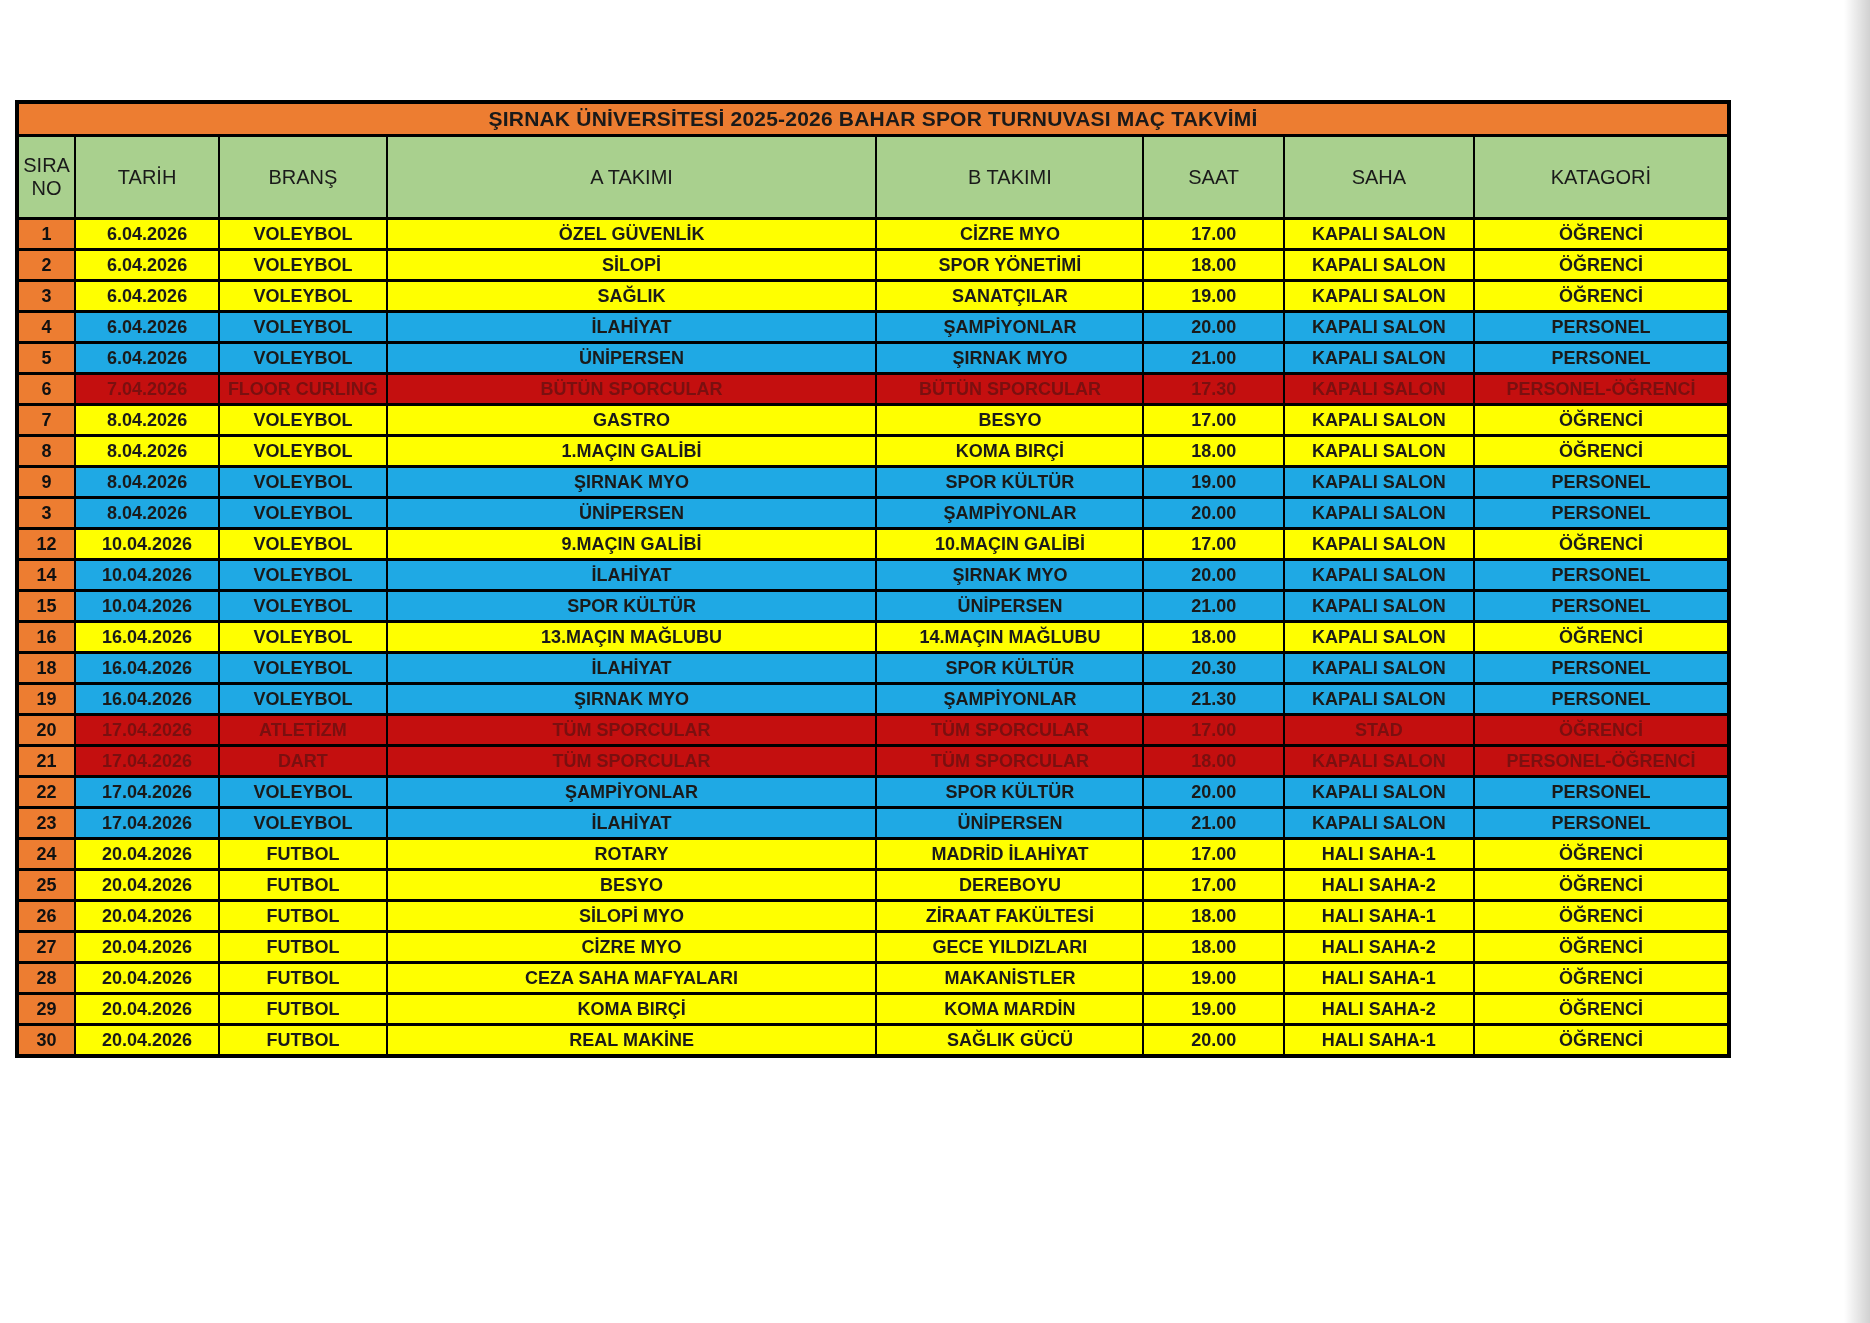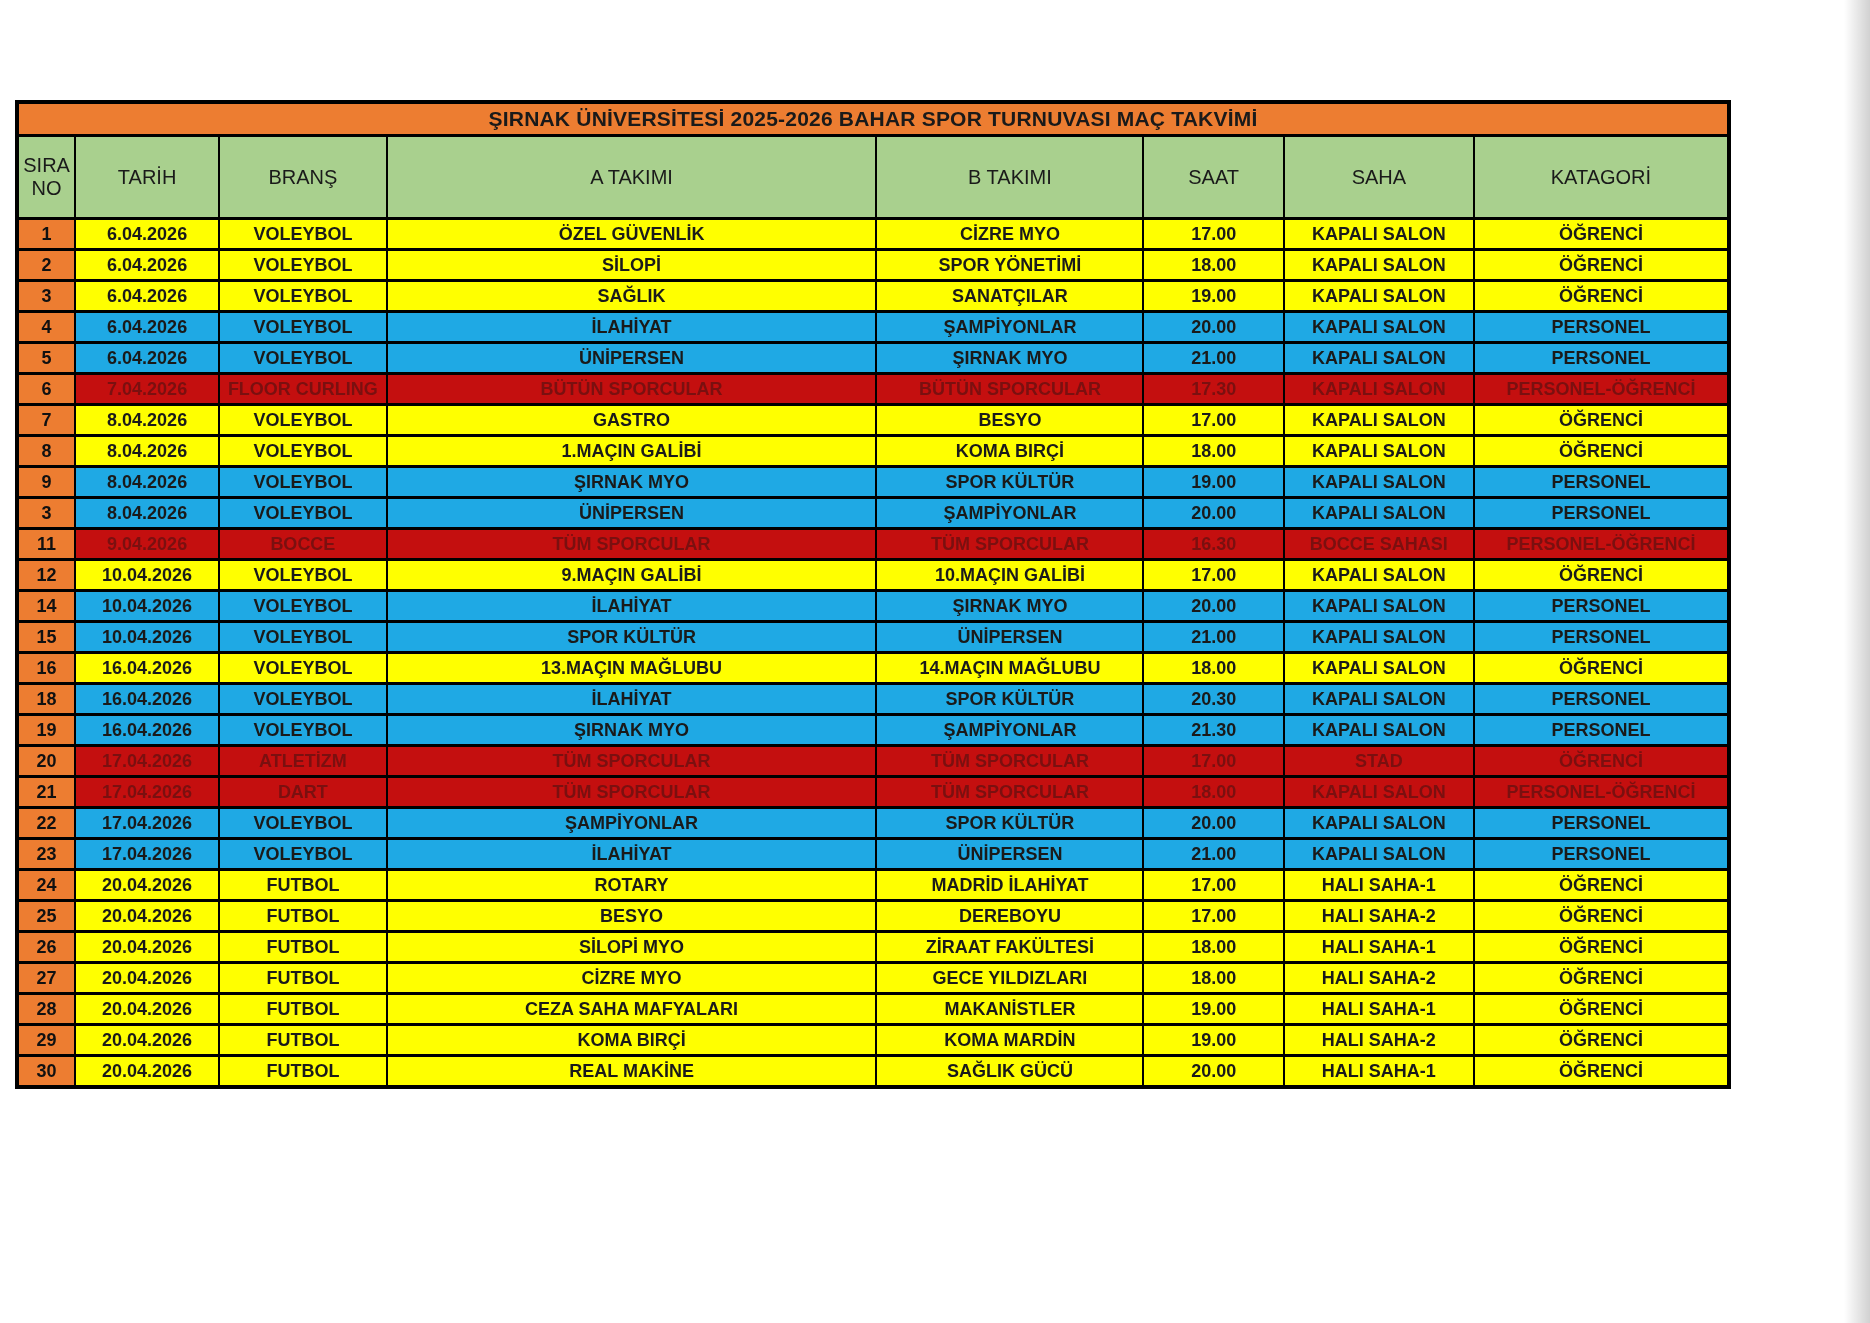--- a/index.html
+++ b/index.html
@@ -191,30 +191,20 @@
         <tr class="data-row r-blue">
           <td class="no-cell">3</td>
           <td>8.04.2026</td>
           <td>VOLEYBOL</td>
           <td>ÜNİPERSEN</td>
           <td>ŞAMPİYONLAR</td>
           <td>20.00</td>
           <td>KAPALI SALON</td>
           <td>PERSONEL</td>
         </tr>
-        <tr class="data-row r-red">
-          <td class="no-cell">11</td>
-          <td>9.04.2026</td>
-          <td>BOCCE</td>
-          <td>TÜM SPORCULAR</td>
-          <td>TÜM SPORCULAR</td>
-          <td>16.30</td>
-          <td>BOCCE SAHASI</td>
-          <td>PERSONEL-ÖĞRENCİ</td>
-        </tr>
         <tr class="data-row r-yellow">
           <td class="no-cell">12</td>
           <td>10.04.2026</td>
           <td>VOLEYBOL</td>
           <td>9.MAÇIN GALİBİ</td>
           <td>10.MAÇIN GALİBİ</td>
           <td>17.00</td>
           <td>KAPALI SALON</td>
           <td>ÖĞRENCİ</td>
         </tr>

